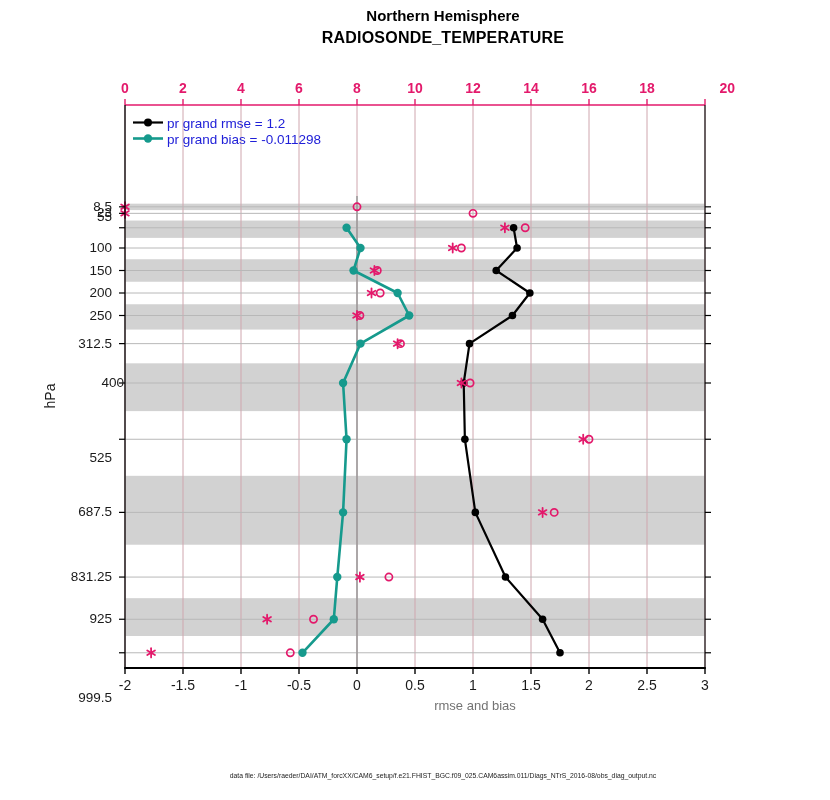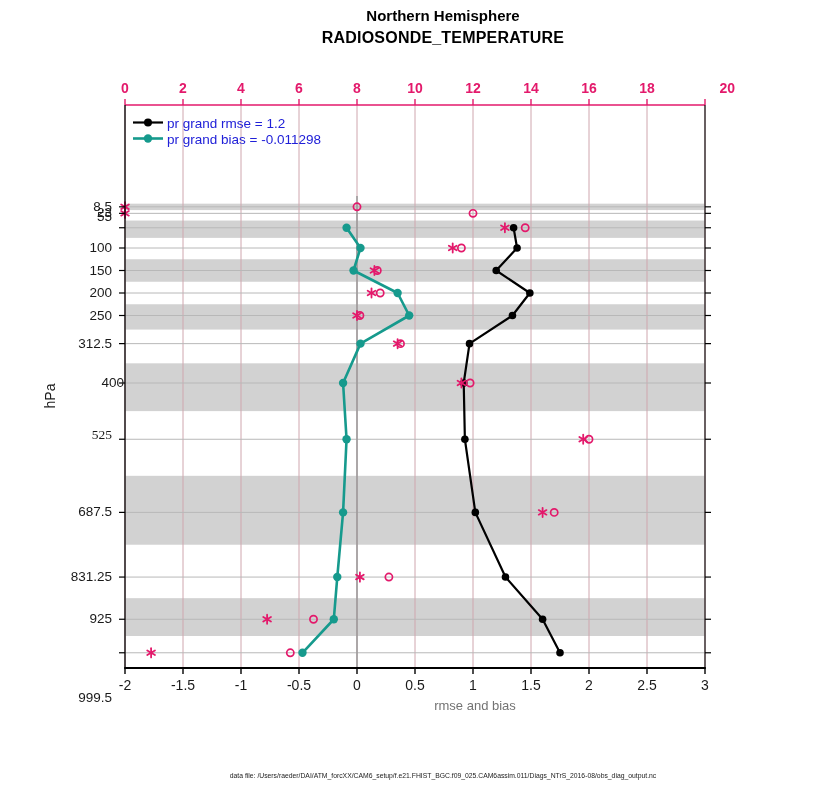--- a/index.html
+++ b/index.html
@@ -223,21 +223,21 @@
   <div id="left-ticks">
       <div class="tick-label ytick" style="left: 0px; top: 198.825px;">8.5</div>
       <div class="tick-label ytick" style="left: 0px; top: 205.35px;">23</div>
       <div class="tick-label ytick" style="left: 0px; top: 209px;">55</div>
       <div class="tick-label ytick" style="left: 0px; top: 240px;">100</div>
       <div class="tick-label ytick" style="left: 0px; top: 262.5px;">150</div>
       <div class="tick-label ytick" style="left: 0px; top: 285px;">200</div>
       <div class="tick-label ytick" style="left: 0px; top: 307.5px;">250</div>
       <div class="tick-label ytick" style="left: 0px; top: 335.625px;">312.5</div>
       <div class="tick-label ytick" style="left: 12px; top: 375px;">400</div>
-      <div class="tick-label ytick" style="left: 0px; top: 427px; font-family: Liberation Serif, serif;">525</div>
+      <div class="tick-label ytick" style="left: 0px; top: 450px;">525</div>
       <div class="tick-label ytick" style="left: 0px; top: 504.375px;">687.5</div>
       <div class="tick-label ytick" style="left: 0px; top: 569.062px;">831.25</div>
       <div class="tick-label ytick" style="left: 0px; top: 611.25px;">925</div>
       <div class="tick-label ytick" style="left: 0px; top: 644.775px; margin-top: 45px;">999.5</div>
     </div>
   <div id="bottom-ticks">
       <div class="tick-label xtick" style="left: 125px; top: 677px;">-2</div>
       <div class="tick-label xtick" style="left: 183px; top: 677px;">-1.5</div>
       <div class="tick-label xtick" style="left: 241px; top: 677px;">-1</div>
       <div class="tick-label xtick" style="left: 299px; top: 677px;">-0.5</div>

